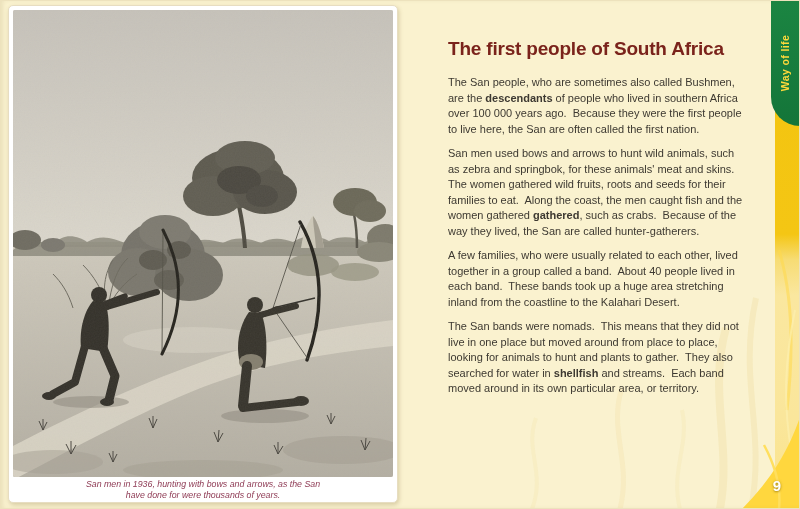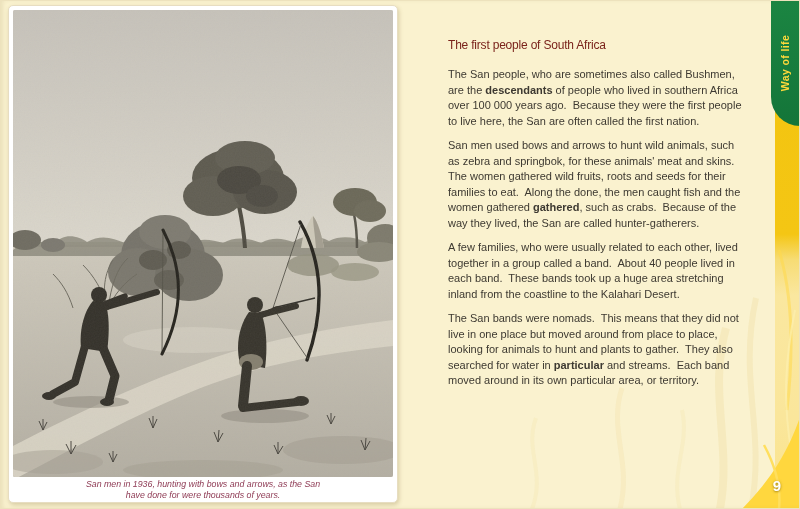--- a/index.html
+++ b/index.html
@@ -53,21 +53,21 @@
   .photo-frame svg{display:block;}
   .photo-caption{
     height:24px;padding-top:2px;text-align:center;
     color:#8E3A54;font-size:8.8px;font-style:italic;line-height:10.5px;
   }
 
   
   .article{position:absolute;left:448px;top:38px;width:311px;z-index:2;}
   .article h1{
     margin:0 0 15px 0;
-    color:#7A231B;font-size:12px;font-weight:normal;letter-spacing:-.2px;
+    color:#7A231B;font-size:19px;font-weight:bold;letter-spacing:-.2px;
   }
   .article p{
     margin:0 16px 9px 0;white-space:pre-wrap;
     color:#3D3931;font-size:11px;line-height:15.5px;
   }
   .article p b{font-weight:bold;}
 </style>
 </head>
 <body>
 
@@ -217,18 +217,18 @@
   </div>
   <div class="photo-caption">
     <div>San men in 1936, hunting with bows and arrows, as the San</div>
     <div>have done for were thousands of years.</div>
   </div>
 </div>
 
 <div class="article">
   <h1>The first people of South Africa</h1>
   <p><span>The San people, who are sometimes also called Bushmen, are the </span><b>descendants</b><span> of people who lived in southern Africa over 100 000 years ago.  Because they were the first people to live here, the San are often called the first nation.</span></p>
-  <p><span>San men used bows and arrows to hunt wild animals, such as zebra and springbok, for these animals' meat and skins.  The women gathered wild fruits, roots and seeds for their families to eat.  Along the done, the men caught fish and the women gathered </span><b>gathered</b><span>, such as crabs.  Because of the way they lived, the San are called hunter-gatherers.</span></p>
+  <p><span>San men used bows and arrows to hunt wild animals, such as zebra and springbok, for these animals' meat and skins.  The women gathered wild fruits, roots and seeds for their families to eat.  Along the coast, the men caught fish and the women gathered </span><b>gathered</b><span>, such as crabs.  Because of the way they lived, the San are called hunter-gatherers.</span></p>
   <p><span>A few families, who were usually related to each other, lived together in a group called a band.  About 40 people lived in each band.  These bands took up a huge area stretching inland from the coastline to the Kalahari Desert.</span></p>
-  <p><span>The San bands were nomads.  This means that they did not live in one place but moved around from place to place, looking for animals to hunt and plants to gather.  They also searched for water in </span><b>particular</b><span> and streams.  Each band moved around in its own particular area, or territory.</span></p>
+  <p><span>The San bands were nomads.  This means that they did not live in one place but moved around from place to place, looking for animals to hunt and plants to gather.  They also searched for water in </span><b>shellfish</b><span> and streams.  Each band moved around in its own particular area, or territory.</span></p>
 </div>
 
 <div class="page-edge"></div>
 
 </body></html>

